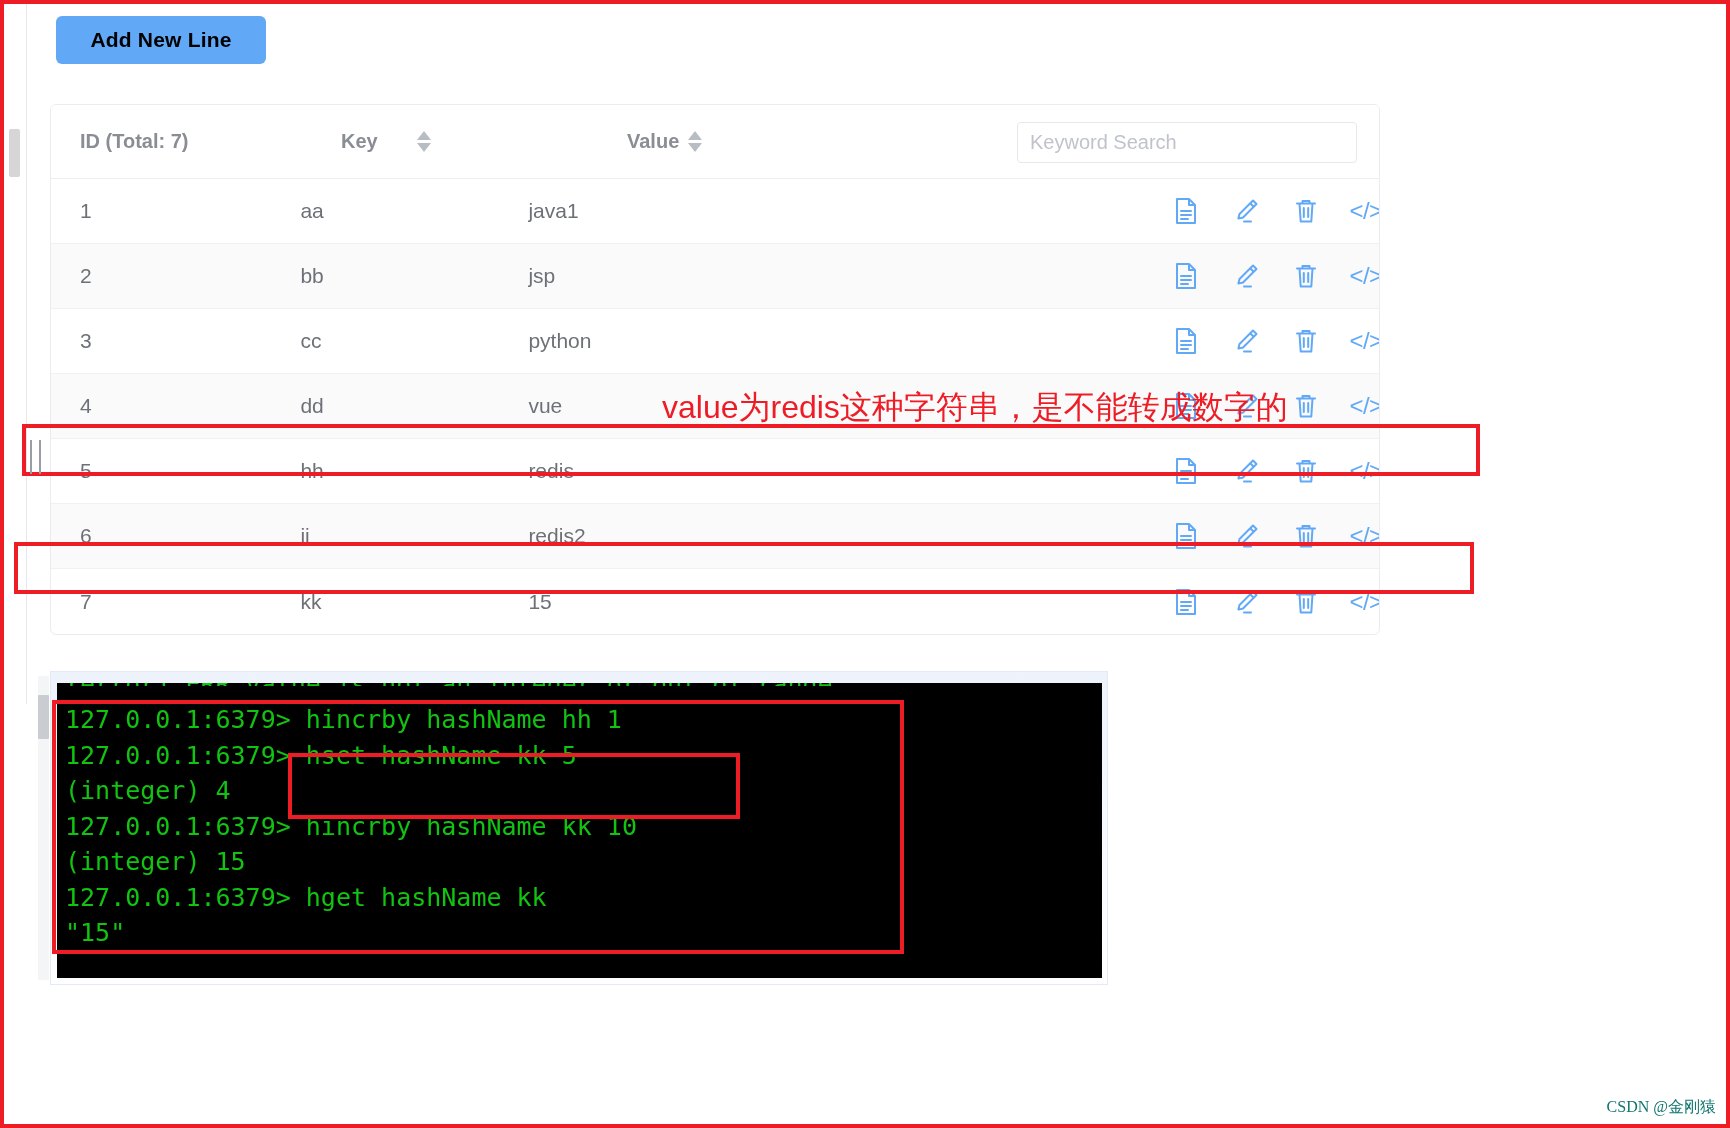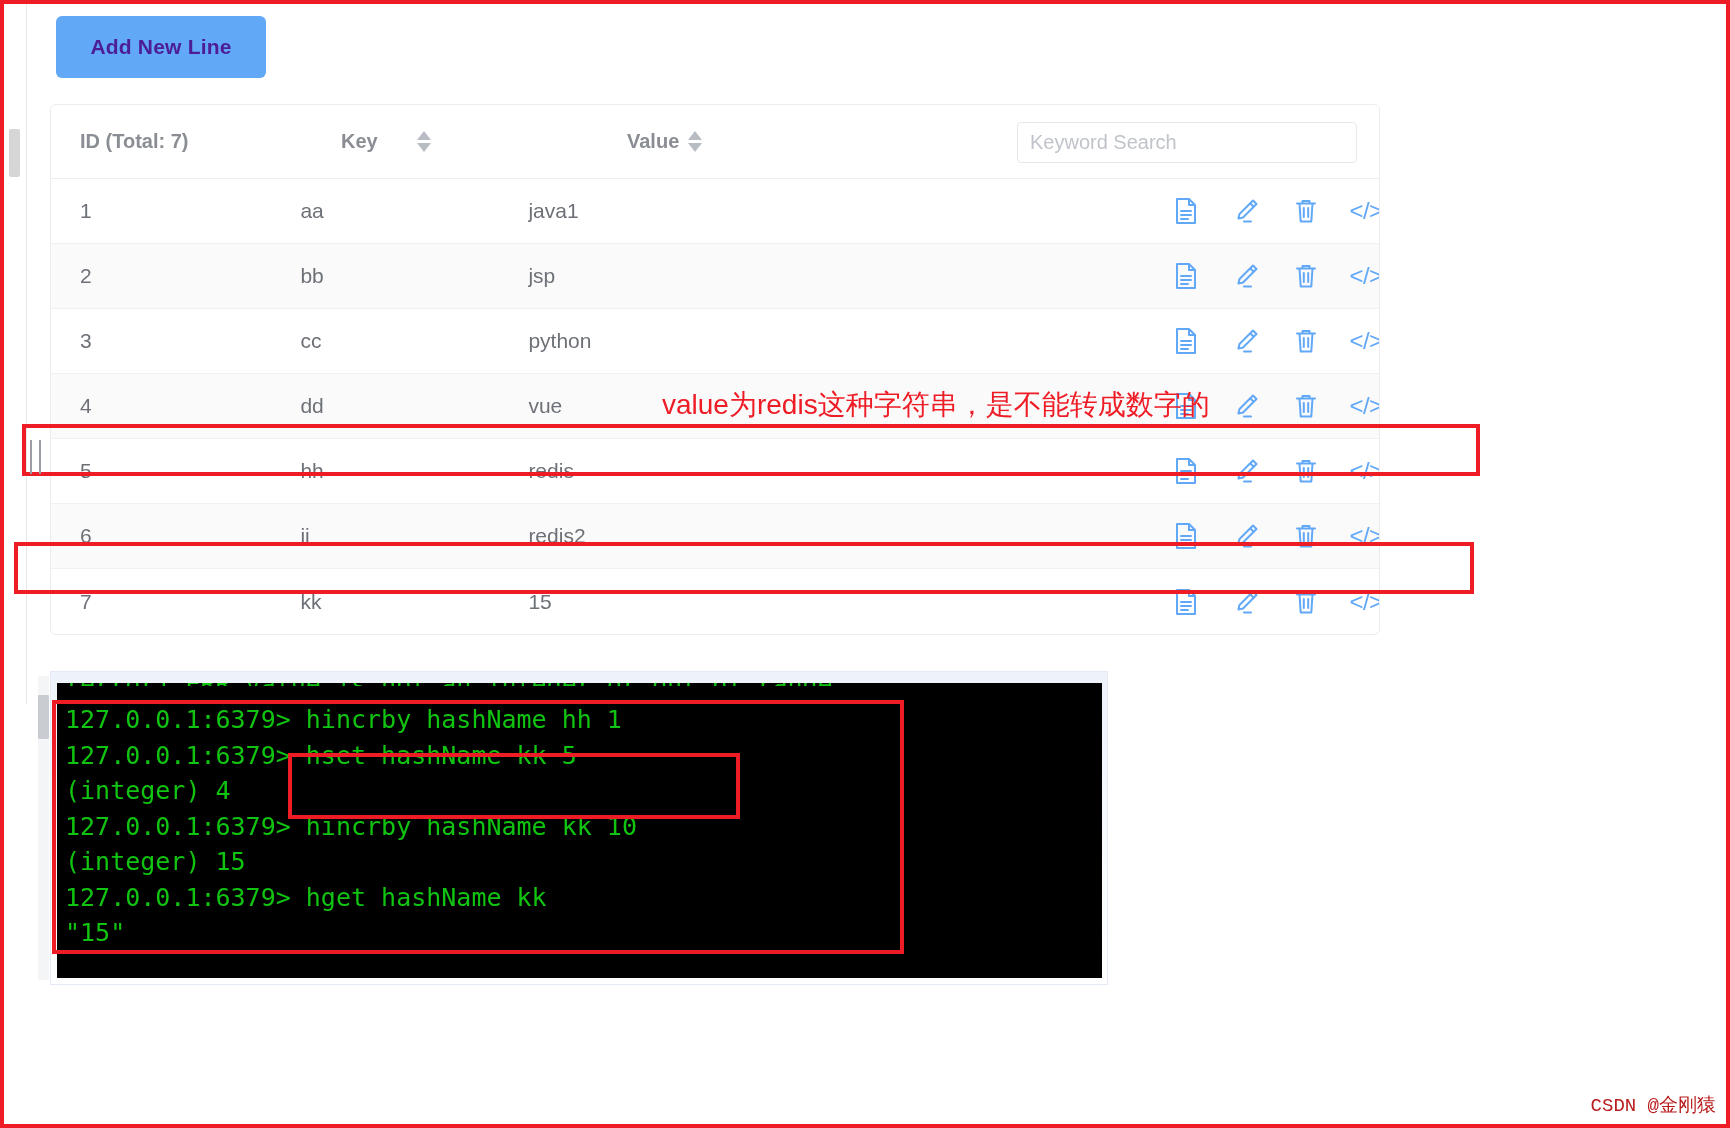--- a/index.html
+++ b/index.html
@@ -47,23 +47,23 @@
     position: absolute;
     left: 26px; top: 4px;
     width: 1px; height: 700px;
     background: #e9e9ec;
   }
 
   
   .add-btn {
     position: absolute;
     left: 56px; top: 16px;
-    width: 210px; height: 62px;
+    width: 210px; height: 48px;
     background: #61a8f7;
-    color: #4c1d95;
+    color: #000000;
     border: none;
     border-radius: 6px;
     font-size: 21px;
     font-weight: bold;
     font-family: "Liberation Sans", sans-serif;
     cursor: pointer;
     letter-spacing: 0.2px;
   }
 
   
@@ -172,21 +172,21 @@
     z-index: 30;
     background: transparent;
   }
   .hl-row5 { left: 22px; top: 424px; width: 1458px; height: 52px; }
   .hl-row7 { left: 14px; top: 542px; width: 1460px; height: 52px; }
 
   .annot-text {
     position: absolute;
     left: 662px; top: 386px;
     color: #ee1c25;
-    font-size: 28px;
+    font-size: 32px;
     font-family: "Liberation Sans", sans-serif;
     white-space: nowrap;
     z-index: 35;
   }
 
   
   .caret-mark {
     position: absolute;
     left: 30px; top: 440px;
     width: 14px; height: 34px;
@@ -259,23 +259,23 @@
     left: 288px; top: 753px;
     width: 452px; height: 66px;
     border: 4px solid #ee1c25;
     z-index: 21;
     pointer-events: none;
   }
 
   .watermark {
     position: absolute;
     right: 14px; bottom: 10px;
-    color: #b91c1c;
-    font-size: 19px;
-    font-family: Liberation Mono, monospace;
+    color: #0f766e;
+    font-size: 16px;
+    font-family: Liberation Serif, serif;
     z-index: 50;
   }
 </style>
 </head>
 <body>
 
 <div id="page">
 
   <div class="page-scroll-track">
     <div class="page-scroll-thumb"></div>

